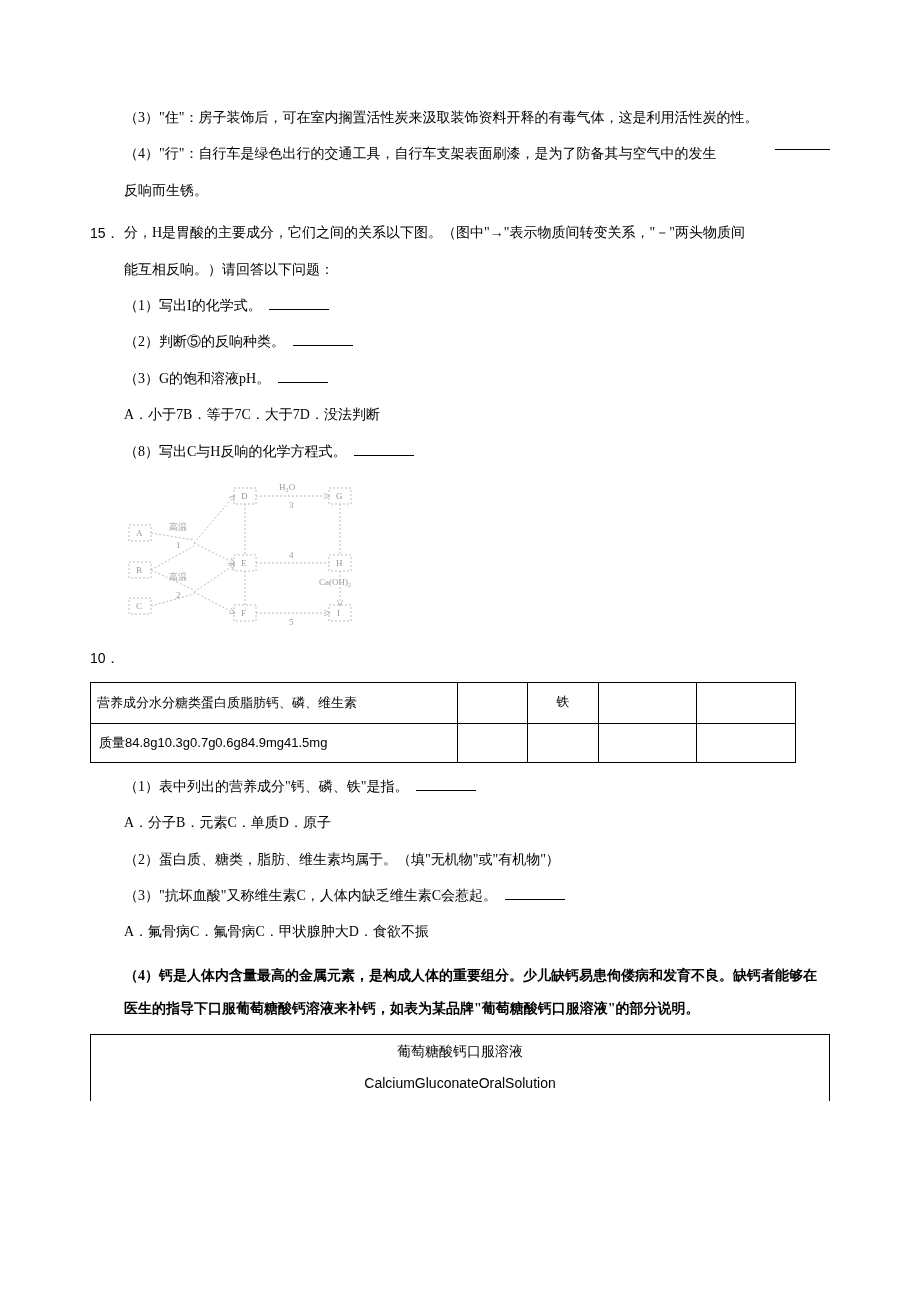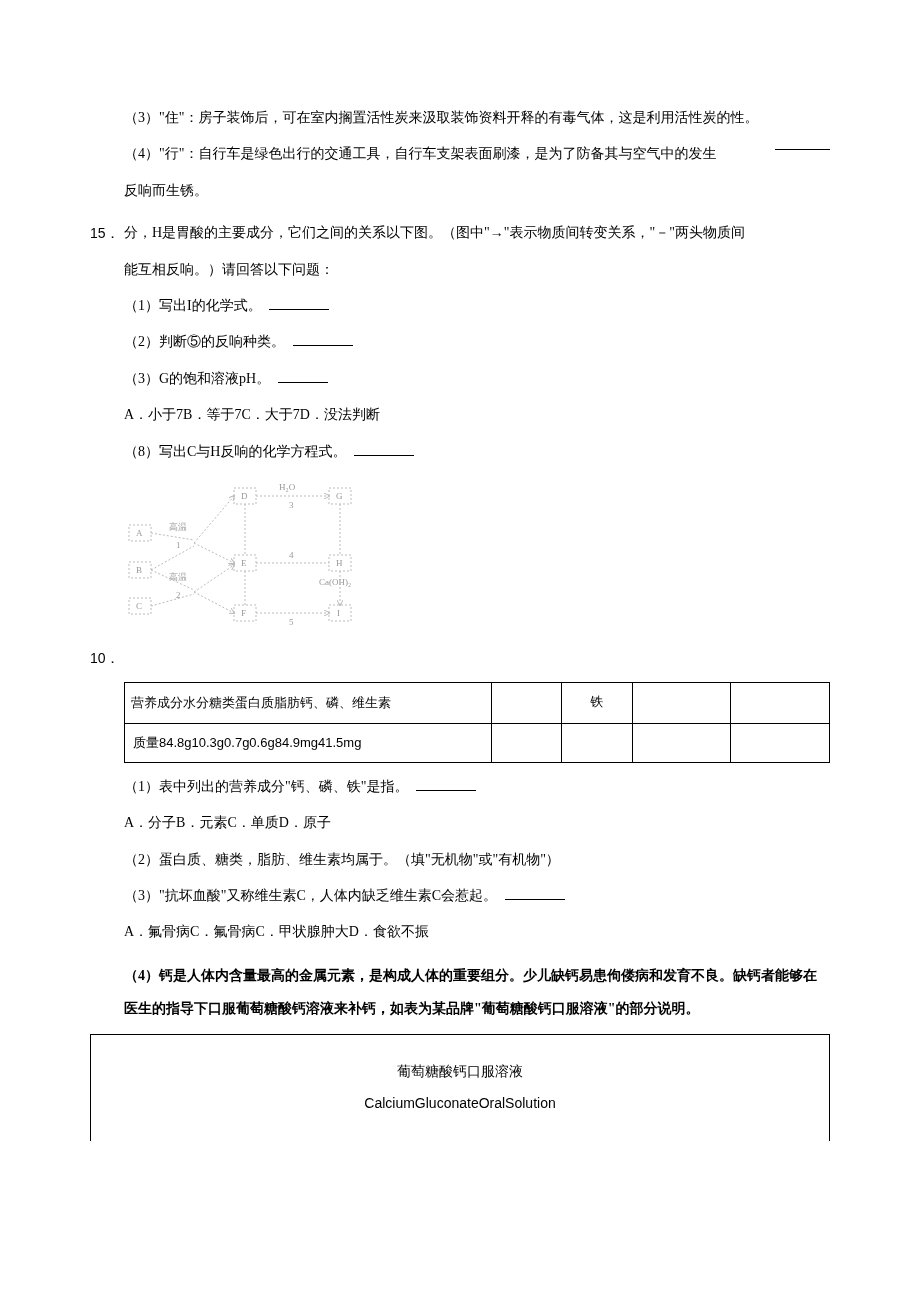--- a/index.html
+++ b/index.html
@@ -57,21 +57,21 @@
       border: 1px solid #000;
       height: 36px;
       vertical-align: middle;
       padding: 2px;
     }
     .box {
       border: 1px solid #000;
       margin-top: 8px;
       text-align: center;
       line-height: 2.2;
-      padding: 22px 0;
+      padding: 2px 0;
       margin-left: 0;
       border-bottom: none;
     }
     .arial { font-family: Arial, sans-serif; }
     .diagram svg { width: 100%; height: 100%; }
     .dnode { stroke:#bbb; stroke-width:1; fill:none; stroke-dasharray:2 2; }
     .dtxt { font-size:9px; fill:#999; font-family:"SimSun"; }
     .darr { stroke:#bbb; stroke-width:1; stroke-dasharray:2 2; fill:none; }
   </style>
 </head>
@@ -181,21 +181,21 @@
     <line class="darr" x1="121" y1="91" x2="121" y2="125"></line>
   </svg>
 </div>
 
 <div class="q-row">
   <span class="q-num arial">10．</span>
   <div class="q-stem">
   </div>
 </div>
 
-<table class="nutri" style="margin-left:34px; width:calc(100% - 34px);">
+<table class="nutri" style="width:calc(100% - 34px);">
   <tbody>
       <tr>
     <td style="width:52%; padding-left:6px;">营养成分水分糖类蛋白质脂肪钙、磷、维生素</td>
     <td style="width:10%;"></td>
     <td style="width:10%; text-align:center; vertical-align:bottom; padding-bottom:4px;">铁</td>
     <td style="width:14%;"></td>
     <td style="width:14%;"></td>
   </tr>
   <tr>
     <td style="padding-left:8px;">质量84.8g10.3g0.7g0.6g84.9mg41.5mg</td>

